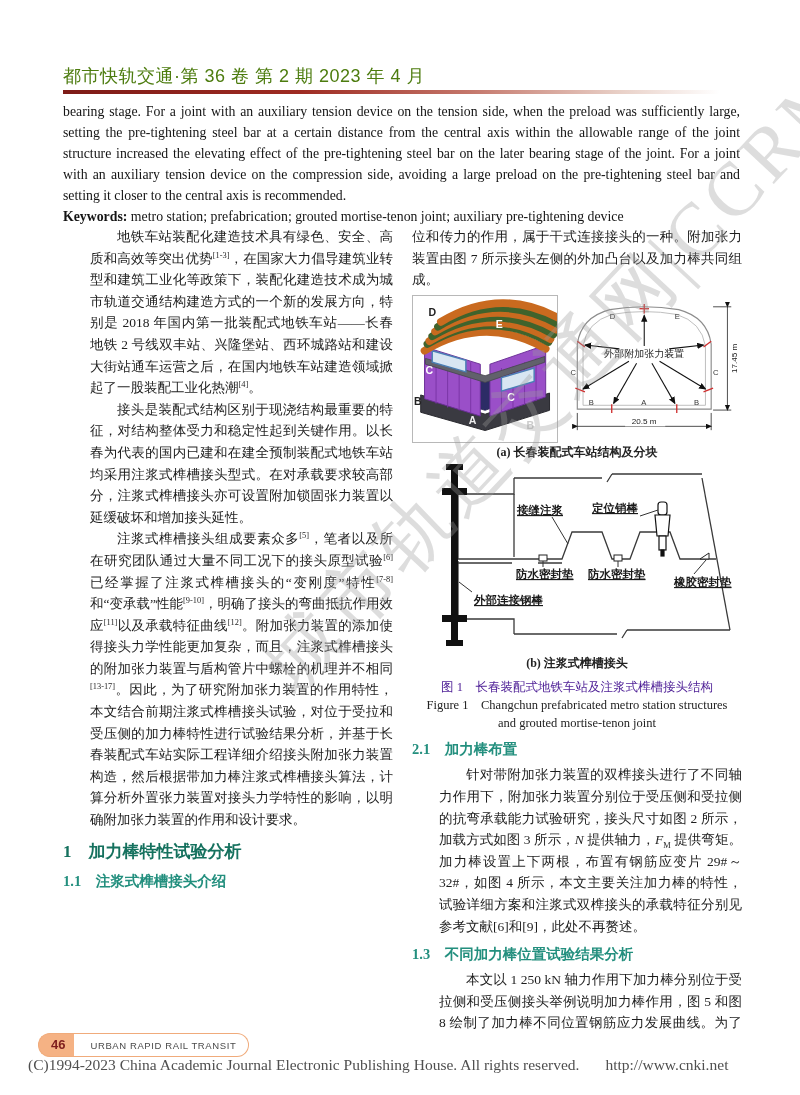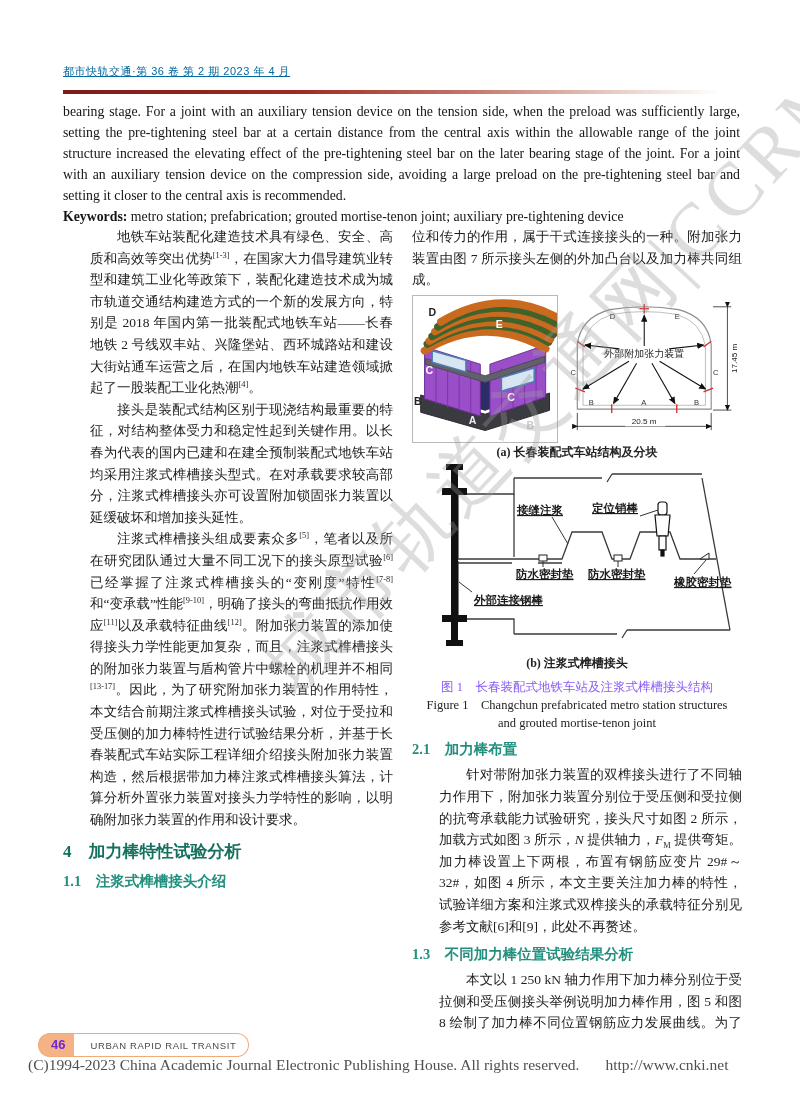--- a/index.html
+++ b/index.html
@@ -5,22 +5,22 @@
   html,body{margin:0;padding:0;}
   body{width:800px;height:1095px;background:#f2f2f0;font-family:"Liberation Serif",serif;}
   .page{position:relative;width:800px;height:1095px;background:#ffffff;overflow:hidden;}
 
   
   .watermark{position:absolute;left:240px;top:645px;transform:rotate(-47deg);transform-origin:0 0;
     font-size:76px;letter-spacing:5px;white-space:nowrap;color:rgba(155,155,155,0.34);
     font-family:"Liberation Serif",serif;z-index:3;pointer-events:none;}
 
   
-  .journal-line{position:absolute;left:63px;top:64px;font-size:11px;color:#0369a1;
-    font-family:"Liberation Sans",sans-serif;letter-spacing:0.5px;text-decoration:underline;}
+  .journal-line{position:absolute;left:63px;top:64px;font-size:18px;color:#4d7c0f;
+    font-family:"Liberation Sans",sans-serif;letter-spacing:0.5px;}
   .header-rule{position:absolute;left:63px;top:90px;width:677px;height:4px;
     background:linear-gradient(90deg,#7d1b17 0%,#9e2b22 35%,#c4766a 60%,#e8cfc6 82%,rgba(250,245,242,0) 97%);}
 
   
   .abstract{position:absolute;left:63px;top:101px;width:677px;font-size:13.8px;line-height:21px;
     text-align:justify;color:#141414;}
   .abstract p{margin:0;}
   .kw-label{font-weight:bold;}
 
   
@@ -34,28 +34,28 @@
   sub{font-size:0.62em;line-height:0;}
 
   h2.sec{margin:9px 0 6px 0;font-size:17px;color:#15715e;font-weight:bold;line-height:24px;}
   h3.subsec{margin:6px 0 4px 0;font-size:14.5px;color:#238f7e;font-weight:bold;line-height:22px;}
 
   
   .figure1{margin:4px 0 2px 0;}
   .fig-a-row{display:flex;align-items:flex-start;gap:4px;}
   .model-box{border:1px solid #b8b8b8;background:#fff;}
   .fig-caption-sub{text-align:center;font-size:12px;font-weight:bold;color:#222;margin:1px 0 3px 0;line-height:17px;}
-  .fig-caption-zh{text-align:center;font-size:12.5px;color:#8b5cf6;margin-top:6px;line-height:18px;}
+  .fig-caption-zh{text-align:center;font-size:12.5px;color:#4c1d95;margin-top:6px;line-height:18px;}
   .fig-caption-en{text-align:center;font-size:12.5px;color:#222;line-height:18px;font-family:"Liberation Serif",serif;}
   svg text{font-family:"Liberation Sans",sans-serif;}
   .u{text-decoration:underline;}
 
   
   .page-badge{position:absolute;left:38px;top:1033px;display:flex;align-items:stretch;z-index:4;}
-  .badge-num{background:#f5b284;color:#6d28d9;font-weight:bold;font-size:13px;
+  .badge-num{background:#f5b284;color:#7f1d1d;font-weight:bold;font-size:13px;
     padding:3px 9px 3px 12px;border-radius:12px 0 0 12px;border:1.5px solid #f0ab7b;border-right:none;
     font-family:"Liberation Sans",sans-serif;line-height:16px;}
   .badge-banner{background:#fff;color:#4a4a4a;font-size:9.5px;letter-spacing:0.6px;
     padding:5px 12px 3px 16px;border:1.5px solid #f0ab7b;border-left:none;border-radius:0 12px 12px 0;
     font-family:"Liberation Sans",sans-serif;line-height:14px;}
   .copyright{position:absolute;left:28px;top:1056px;width:760px;font-size:15.5px;color:#4f4f4f;
     font-family:"Liberation Serif",serif;}
   .copyright .url{margin-left:26px;}
 </style>
 </head>
@@ -70,21 +70,21 @@
 
   <div class="abstract">
     <p>bearing stage. For a joint with an auxiliary tension device on the tension side, when the preload was sufficiently large, setting the pre-tightening steel bar at a certain distance from the central axis within the allowable range of the joint structure increased the elevating effect of the pre-tightening steel bar on the later bearing stage of the joint. For a joint with an auxiliary tension device on the compression side, avoiding a large preload on the pre-tightening steel bar and setting it closer to the central axis is recommended.</p>
     <p><span class="kw-label">Keywords:</span> <span>metro station; prefabrication; grouted mortise-tenon joint; auxiliary pre-tightening device</span></p>
   </div>
 
   <div class="col col-left">
     <p class="indent">地铁车站装配化建造技术具有绿色、安全、高质和高效等突出优势<sup>[1-3]</sup>，在国家大力倡导建筑业转型和建筑工业化等政策下，装配化建造技术成为城市轨道交通结构建造方式的一个新的发展方向，特别是 2018 年国内第一批装配式地铁车站——长春地铁 2 号线双丰站、兴隆堡站、西环城路站和建设大街站通车运营之后，在国内地铁车站建造领域掀起了一股装配工业化热潮<sup>[4]</sup>。</p>
     <p class="indent">接头是装配式结构区别于现浇结构最重要的特征，对结构整体受力和稳定性起到关键作用。以长春为代表的国内已建和在建全预制装配式地铁车站均采用注浆式榫槽接头型式。在对承载要求较高部分，注浆式榫槽接头亦可设置附加锁固张力装置以延缓破坏和增加接头延性。</p>
     <p class="indent">注浆式榫槽接头组成要素众多<sup>[5]</sup>，笔者以及所在研究团队通过大量不同工况下的接头原型试验<sup>[6]</sup>已经掌握了注浆式榫槽接头的“变刚度”特性<sup>[7-8]</sup>和“变承载”性能<sup>[9-10]</sup>，明确了接头的弯曲抵抗作用效应<sup>[11]</sup>以及承载特征曲线<sup>[12]</sup>。附加张力装置的添加使得接头力学性能更加复杂，而且，注浆式榫槽接头的附加张力装置与盾构管片中螺栓的机理并不相同<sup>[13-17]</sup>。因此，为了研究附加张力装置的作用特性，本文结合前期注浆式榫槽接头试验，对位于受拉和受压侧的加力棒特性进行试验结果分析，并基于长春装配式车站实际工程详细介绍接头附加张力装置构造，然后根据带加力棒注浆式榫槽接头算法，计算分析外置张力装置对接头力学特性的影响，以明确附加张力装置的作用和设计要求。</p>
-    <h2 class="sec">4　加力棒特性试验分析</h2>
+    <h2 class="sec">1　加力棒特性试验分析</h2>
     <h3 class="subsec">1.1　注浆式榫槽接头介绍</h3>
   </div>
 
   <div class="col col-right">
     <p>位和传力的作用，属于干式连接接头的一种。附加张力装置由图 7 所示接头左侧的外加凸台以及加力棒共同组成。</p>
 
     <div class="figure1">
       <div class="fig-a-row">
 
         <svg class="model-box" width="146" height="146" viewBox="0 -6 150 150">

